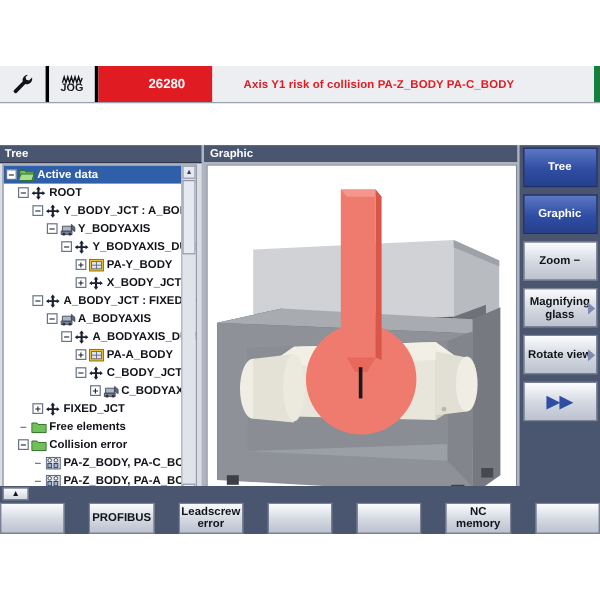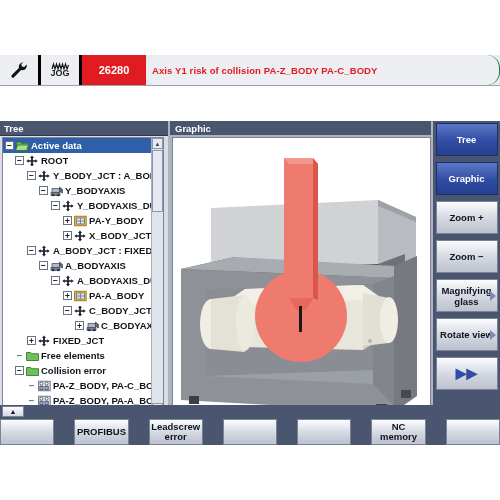--- a/index.html
+++ b/index.html
@@ -31,32 +31,32 @@
   }
   .tb-wrench { width: 38px; }
   .tb-jog { width: 38px; flex-direction: column; }
   .wrench-svg { display:block; }
   .jog-wave { display:block; margin-bottom:-2px; }
   .jog-text {
     font-size: 9px; font-weight: bold; color: #1b1b1b;
     letter-spacing: 0px; line-height: 9px;
   }
   .alarm-num {
-    width: 64px; background: #e01b22; color: #ffffff;
+    width: 76px; background: #e01b22; color: #ffffff;
     font-size: 11px; font-weight: bold;
     display: flex; align-items: center; justify-content: center;
     border-right: none;
+    padding-left: 19px;
   }
   .alarm-msg {
     flex: 1; background: #eceef2; color: #e01b22;
     font-size: 9.5px; font-weight: bold;
     display: flex; align-items: center;
-    padding-left: 6px; letter-spacing: 0.1px;
-    border-right: 1px solid #15803d;
-    border-radius: 13px;
+    padding-left: 26px; letter-spacing: 0.1px;
+    border-right: 5px solid #15803d;
   }
 
   
   .content {
     position: absolute; left: 0; top: 30px;
     width: 500px; height: 320px;
     background: #aeb4c0;
     margin-top: 36px;
   }
 
@@ -521,23 +521,20 @@
     </div>
 
     <div class="skeys" id="softkeys">
         <div class="skey active">
           <span>Tree</span>
         </div>
         <div class="skey active">
           <span>Graphic</span>
         </div>
         <div class="skey">
-          <span>Zoom +</span>
-        </div>
-        <div class="skey">
           <span>Zoom −</span>
         </div>
         <div class="skey">
           <span>Magnifying glass</span>
           <span class="arrowtab"></span>
         </div>
         <div class="skey">
           <span>Rotate view</span>
           <span class="arrowtab"></span>
         </div>

